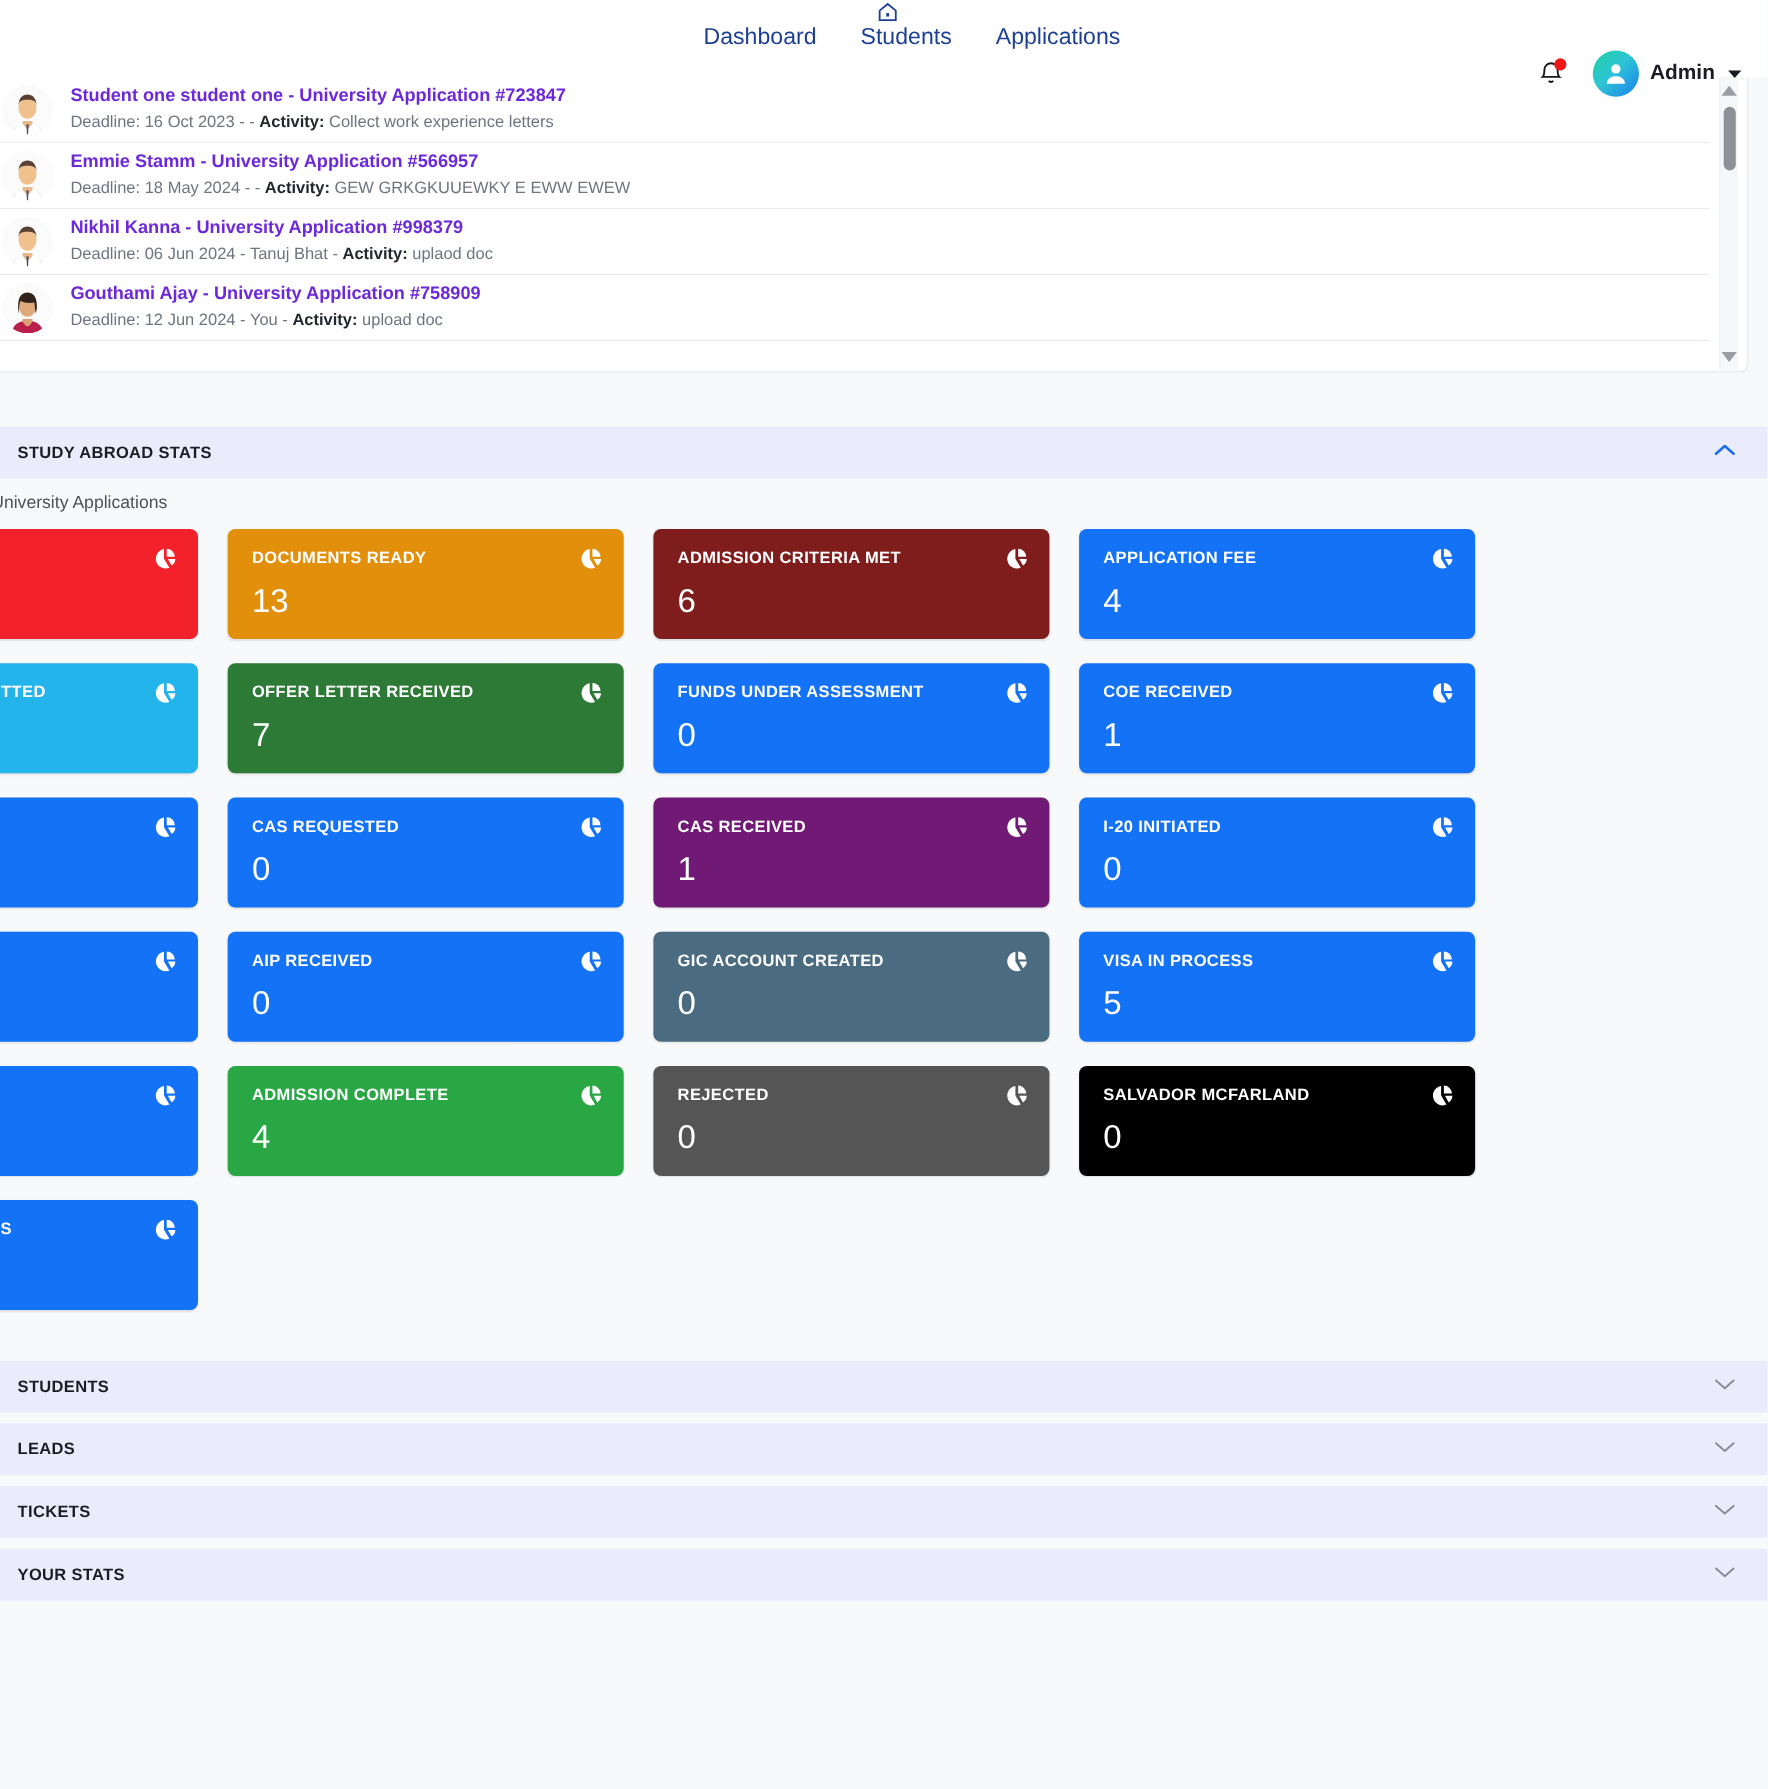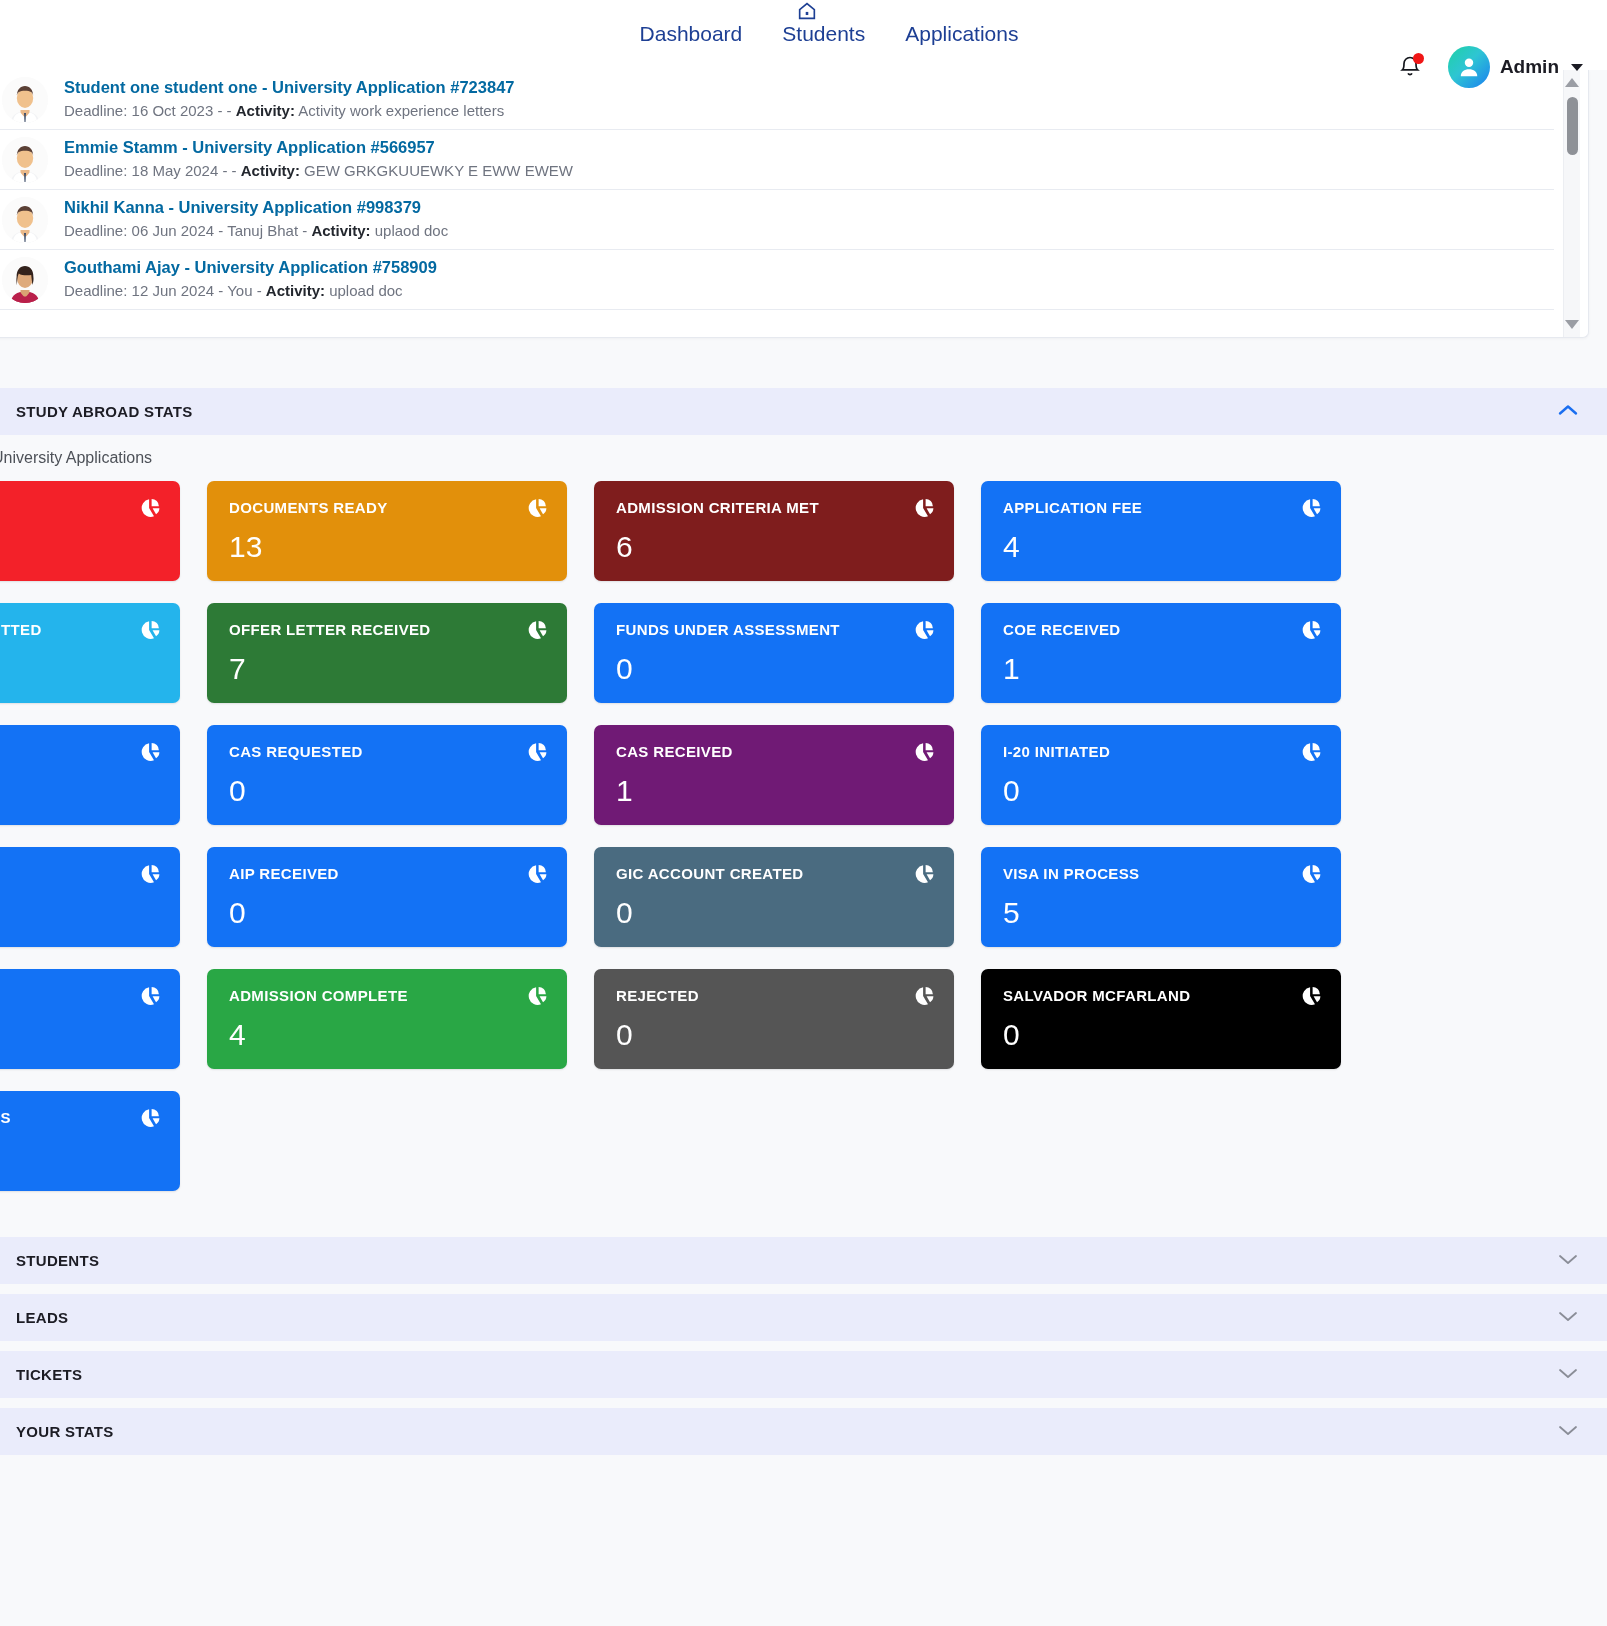--- a/index.html
+++ b/index.html
@@ -124,21 +124,21 @@
     width: 46px; height: 46px;
     flex: 0 0 46px;
     border-radius: 50%;
     overflow: hidden;
     background: #fbfbfb;
   }
   .notif-text { min-width: 0; }
   .notif-title {
     font-size: 16.5px;
     font-weight: bold;
-    color: #0369a1;
+    color: #6d28d9;
     line-height: 1.45;
     white-space: nowrap;
   }
   .notif-sub {
     font-size: 15px;
     color: #6f7480;
     line-height: 1.5;
     white-space: nowrap;
   }
   .notif-sub b { color: #23272e; font-weight: bold; }
@@ -291,21 +291,21 @@
           <path d="M9 46c0-8 6.5-11.5 14-11.5S37 38 37 46Z" fill="#f2f3f5"></path>
           <path d="M18.5 33h9v6.5h-9z" fill="#eab98a"></path>
           <ellipse cx="23" cy="21" rx="8.2" ry="10" fill="#f0c18d"></ellipse>
           <path d="M14.8 19.5c0-7 3.6-10.5 8.2-10.5s8.2 3.5 8.2 10.5c0-4.5-3-5.8-8.2-5.8s-8.2 1.3-8.2 5.8Z" fill="#5b4036"></path>
           <path d="M18.4 35.5 23 41l4.6-5.5c4.4 1 7.4 4.2 7.4 10.5H11c0-6.3 3-9.5 7.4-10.5Z" fill="#ffffff"></path>
           <path d="M22 36h2l-.5 9h-1Z" fill="#40506b"></path>
         </svg>
       </div>
       <div class="notif-text">
         <div class="notif-title">Student one student one - University Application #723847</div>
-        <div class="notif-sub"><span>Deadline: 16 Oct 2023 - - </span><b>Activity:</b><span> Activity work experience letters</span></div>
+        <div class="notif-sub"><span>Deadline: 16 Oct 2023 - - </span><b>Activity:</b><span> Collect work experience letters</span></div>
       </div>
     </div>
 
     <div class="notif-row">
       <div class="av">
         <svg viewBox="0 0 46 46" width="46" height="46">
           <rect width="46" height="46" fill="#fbfbfb"></rect>
           <path d="M9 46c0-8 6.5-11.5 14-11.5S37 38 37 46Z" fill="#f2f3f5"></path>
           <path d="M18.5 33h9v6.5h-9z" fill="#eab98a"></path>
           <ellipse cx="23" cy="21" rx="8.2" ry="10" fill="#f0c18d"></ellipse>

